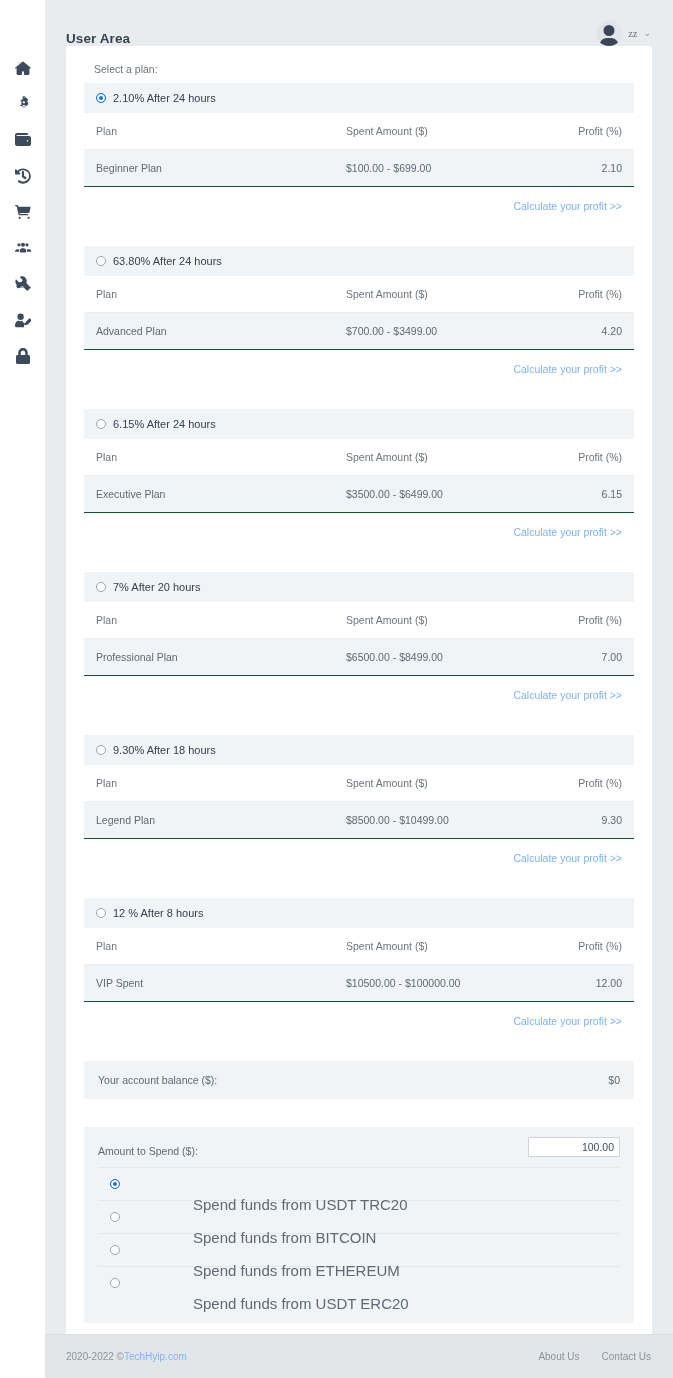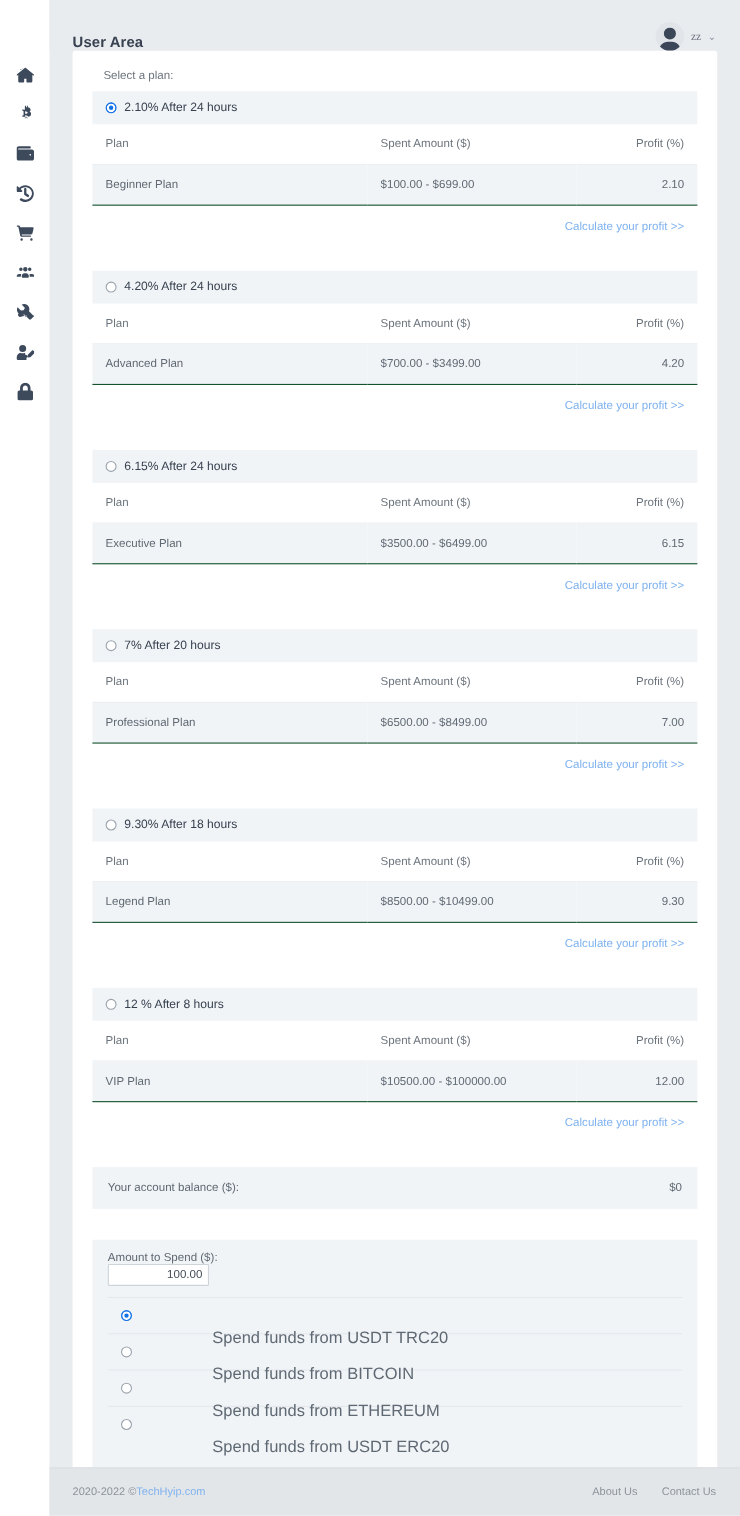--- a/index.html
+++ b/index.html
@@ -104,23 +104,22 @@
     background: #f1f4f7; padding: 13px 14px;
     display: flex; align-items: center; justify-content: space-between;
     margin-top: 6px;
   }
   .balance-label { font-size: 10.5px; color: #5f6973; }
   .balance-value { font-size: 10.5px; color: #5f6973; }
 
   
   .spend-panel { background: #f1f4f7; margin-top: 28px; }
   .amount-row {
-    display: flex; align-items: flex-start; justify-content: space-between;
+    display: flex; align-items: flex-end; justify-content: space-between;
     padding: 10px 14px;
-    flex-direction: column;
   }
   .amount-label { font-size: 10.5px; color: #5f6973; }
   .amount-input {
     width: 92px; height: 20px;
     border: 1px solid #ced4da; background: #ffffff;
     font-family: "Liberation Sans", sans-serif;
     font-size: 10.5px; color: #444c55;
     text-align: right; padding: 0 5px;
     border-radius: 1px;
   }
@@ -258,21 +257,21 @@
           </tbody>
             </table>
           <div class="calc-row">
             <a class="calc-link" href="#">Calculate your profit &gt;&gt;</a>
           </div>
         </div>
 
         <div class="plan-block">
           <label class="plan-head">
             <span class="radio"></span>
-            <span class="plan-head-label">4.20% After 24 hours</span>
+            <span class="plan-head-label">63.80% After 24 hours</span>
           </label>
           <table class="plan-table">
             <tbody>
                 <tr>
               <th>Plan</th>
               <th class="c2">Spent Amount ($)</th>
               <th class="c3">Profit (%)</th>
             </tr>
             <tr>
               <td>Advanced Plan</td>
@@ -364,21 +363,21 @@
             <span class="plan-head-label">12 % After 8 hours</span>
           </label>
           <table class="plan-table">
             <tbody>
                 <tr>
               <th>Plan</th>
               <th class="c2">Spent Amount ($)</th>
               <th class="c3">Profit (%)</th>
             </tr>
             <tr>
-              <td>VIP Plan</td>
+              <td>VIP Spent</td>
               <td class="c2">$10500.00 - $100000.00</td>
               <td class="c3">12.00</td>
             </tr>
           </tbody>
             </table>
           <div class="calc-row">
             <a class="calc-link" href="#">Calculate your profit &gt;&gt;</a>
           </div>
         </div>
 

